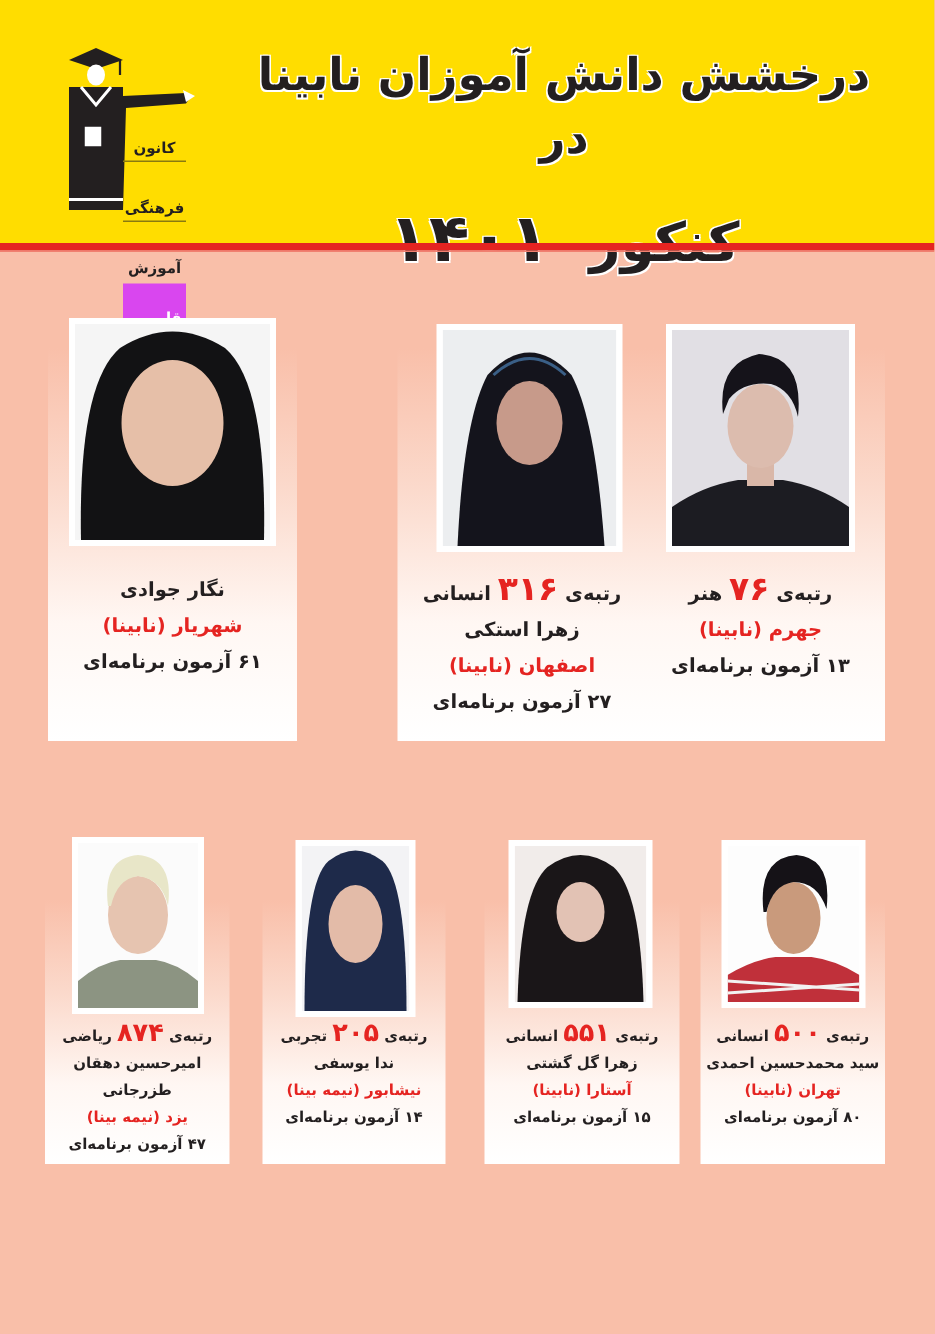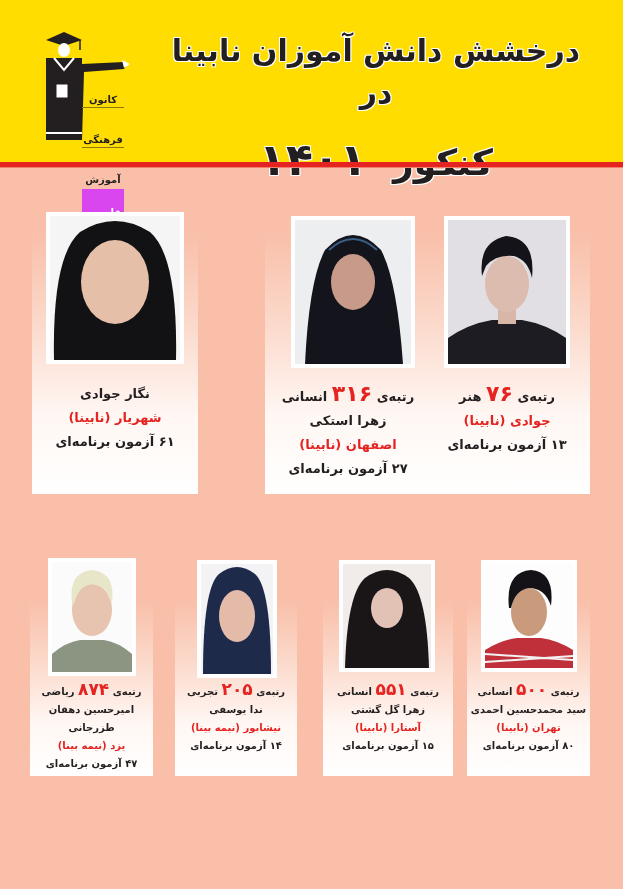--- a/index.html
+++ b/index.html
@@ -127,21 +127,21 @@
         <path d="M34,56 Q30,22 58,16 Q88,18 84,58 Q80,40 66,36 Q48,34 38,46 Z" fill="#15131a"></path>
       </svg>
     </div>
   </div>
   <div class="info" style="top:150px;">
     <div class="rank-line">
       <span>رتبه‌ی</span>
       <span class="rank-num">۷۶</span>
       <span>هنر</span>
     </div>
-    <div class="city">جوادی (نابینا)</div>
+    <div class="city">جهرم (نابینا)</div>
     <div>۱۳ آزمون برنامه‌ای</div>
   </div>
 </div>
 
 <div class="card big" style="left:231px; top:232px; width:166px; height:262px;margin-left:34px;">
   <div class="photo-frame" style="left:26px; top:-16px; width:124px; height:152px;">
     <div class="photo">
       <svg viewBox="0 0 116 144" preserveAspectRatio="none">
         <rect width="116" height="144" fill="#eceef0"></rect>
         <path d="M10,144 Q14,60 30,30 Q58,0 86,30 Q102,60 108,144 Z" fill="#14141c"></path>

